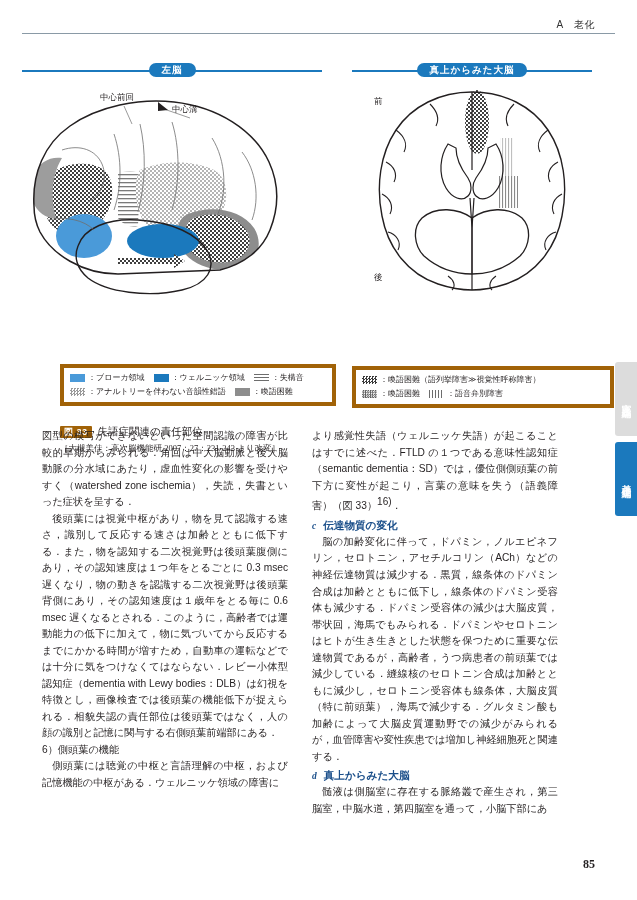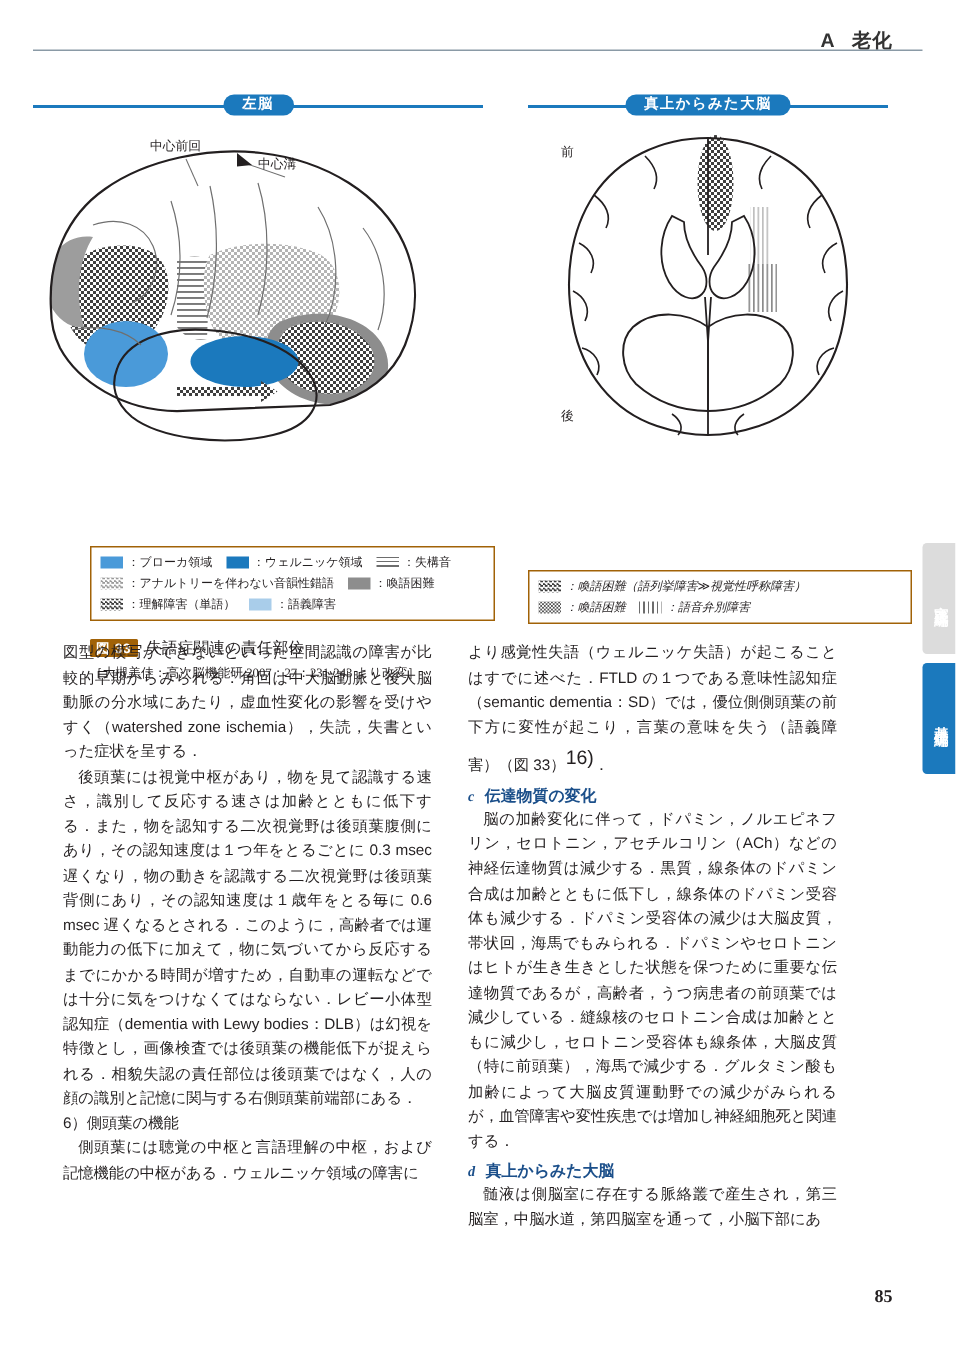--- a/index.html
+++ b/index.html
@@ -9,21 +9,21 @@
     font-family:"Liberation Sans","DejaVu Sans",sans-serif;
     color:#231f20;
     position:relative;
     overflow:hidden;
   }
   .page{position:relative;width:637px;height:900px;}
 
   
   .runhead{
     position:absolute;top:18px;right:42px;
-    font-size:13px;letter-spacing:.5px;color:#333;font-weight:bold;
+    font-size:10px;letter-spacing:.5px;color:#333;
   }
   .runhead .sec{margin-right:7px;}
   .rule{
     position:absolute;left:22px;right:22px;top:33px;
     height:1px;background:#8a9aa6;
   }
 
   
   .figure{position:absolute;left:22px;top:62px;width:570px;}
   .fig-panels{display:flex;justify-content:space-between;}
@@ -44,25 +44,25 @@
     padding:2.5px 13px;letter-spacing:1px;line-height:1;
   }
 
   .brain-wrap{position:relative;height:225px;}
   .brain-wrap svg{display:block;}
 
   .cal{position:absolute;font-size:8.5px;color:#231f20;white-space:nowrap;}
 
   
   .legend{
-    border:1px solid #a16207;padding:4px 6px 4px 6px;
+    border:4px solid #a16207;padding:4px 6px 4px 6px;
     font-size:8px;line-height:1.55;color:#231f20;
   }
   .legend-a{position:absolute;left:38px;top:302px;width:256px;}
-  .legend-b{position:absolute;left:330px;top:318px;width:242px;font-style:italic;}
+  .legend-b{position:absolute;left:330px;top:304px;width:242px;}
   .lrow{display:flex;align-items:center;flex-wrap:nowrap;white-space:nowrap;}
   .lrow + .lrow{margin-top:1.5px;}
   .sw{
     display:inline-block;width:15px;height:8px;margin-right:1px;
     flex:0 0 auto;vertical-align:middle;
   }
   .sw-broca{background:#4a9ad9;}
   .sw-wernicke{background:#1b79bd;}
   .sw-gray{background:#8d8d8d;}
   .sw-pale{background:#a9cdea;}
@@ -115,21 +115,21 @@
   }
   .col p.indent{text-indent:1em;}
   .subhead{
     margin:4px 0 1px 0;font-size:10.6px;font-weight:bold;color:#1b4f8a;
     display:flex;align-items:baseline;
   }
   .subhead .lt{
     font-family:"Liberation Serif","DejaVu Serif",serif;
     font-style:italic;font-weight:bold;margin-right:7px;font-size:9.5px;
   }
-  .ref{font-size:13px;vertical-align:super;}
+  .ref{font-size:10px;vertical-align:super;}
 
   
   .tab{
     position:absolute;right:0;width:22px;
     display:flex;align-items:center;justify-content:center;
     writing-mode:vertical-rl;text-orientation:upright;
     font-size:9.5px;font-weight:bold;letter-spacing:2px;
     border-radius:3px 0 0 3px;
   }
   .tab-practice{top:362px;height:74px;background:#dcdcdc;color:#ffffff;}
@@ -312,26 +312,20 @@
         <span class="ltxt">：ウェルニッケ領域</span>
         <span class="sw sw-hlines"></span>
         <span class="ltxt">：失構音</span>
       </div>
       <div class="lrow">
         <span class="sw sw-checksmall"></span>
         <span class="ltxt">：アナルトリーを伴わない音韻性錯語</span>
         <span class="sw sw-gray"></span>
         <span class="ltxt">：喚語困難</span>
       </div>
-      <div class="lrow">
-        <span class="sw sw-checkdark"></span>
-        <span class="ltxt">：理解障害（単語）</span>
-        <span class="sw sw-pale"></span>
-        <span class="ltxt">：語義障害</span>
-      </div>
     </div>
 
     <div class="legend legend-b">
       <div class="lrow">
         <span class="sw sw-checkdark"></span>
         <span class="ltxt">：喚語困難（語列挙障害≫視覚性呼称障害）</span>
       </div>
       <div class="lrow">
         <span class="sw sw-checkmid"></span>
         <span class="ltxt">：喚語困難</span>

